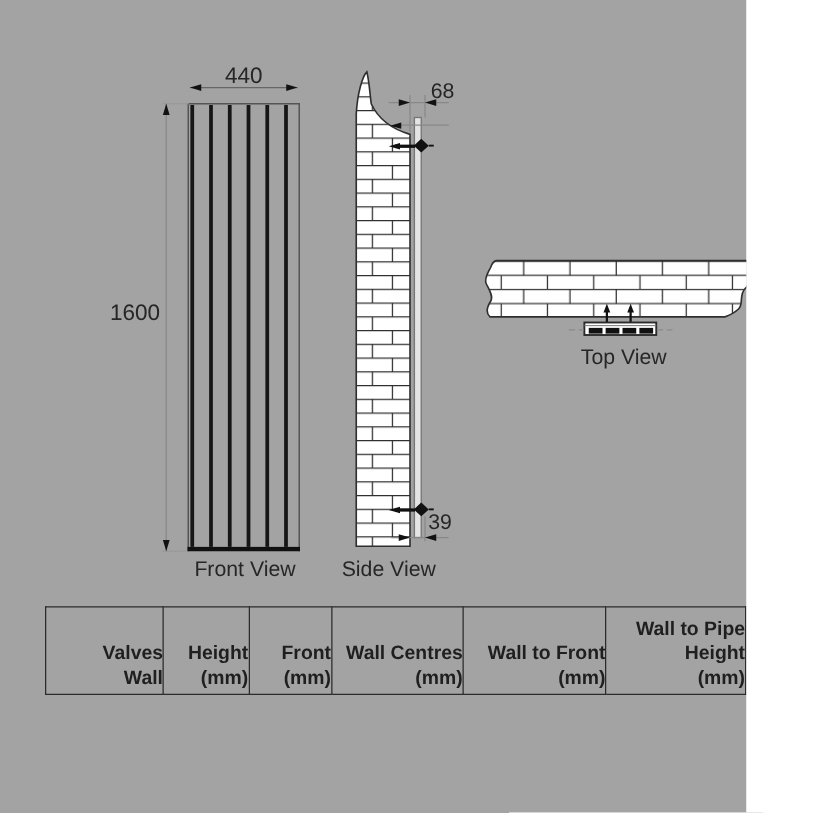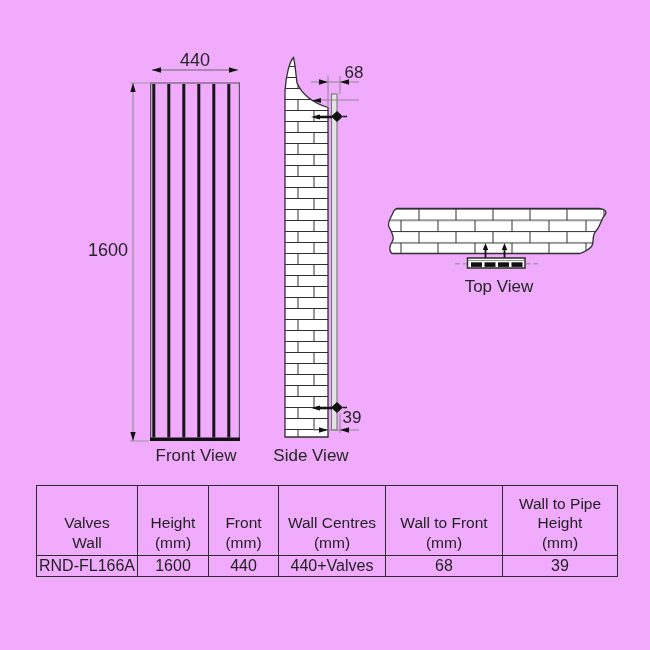--- a/index.html
+++ b/index.html
@@ -1,35 +1,35 @@
 <!DOCTYPE html>
 <html><head>
 <meta charset="utf-8">
 <style>
   html,body{margin:0;padding:0;background:#fff;}
   #canvas{
-    position:relative;width:650px;height:650px;background:#f0abfc;
+    position:relative;width:597px;height:650px;background:#a3a3a3;
     font-family:"Liberation Sans",sans-serif;color:#262626;overflow:hidden;
   }
   svg text{
     font-family:"Liberation Sans",sans-serif;
     fill:#262626;
   }
   .dim-text{font-size:18px;}
   .dim-text-sm{font-size:17px;}
   .view-label{font-size:17px;}
   
   table.spec{
     position:absolute;left:36px;top:485px;
     border-collapse:collapse;table-layout:fixed;
   }
   table.spec th,table.spec td{
     border:1.6px solid #2b2b2b;
-    font-weight:400;padding:0;margin:0;
-    text-align:center;color:#1f1f1f;
+    font-weight:700;padding:0;margin:0;
+    text-align:right;color:#1f1f1f;
   }
   table.spec th{
     height:66px;vertical-align:bottom;padding-bottom:3px;
   }
   table.spec th div{
     line-height:19.5px;font-size:15.5px;white-space:nowrap;
   }
   table.spec td{
     height:20px;font-size:16px;vertical-align:middle;white-space:nowrap;
   }
@@ -201,23 +201,15 @@
         <th>
           <div>Wall to Front</div>
           <div>(mm)</div>
         </th>
         <th>
           <div>Wall to Pipe</div>
           <div>Height</div>
           <div>(mm)</div>
         </th>
       </tr>
-      <tr>
-        <td>RND-FL166A</td>
-        <td>1600</td>
-        <td>440</td>
-        <td>440+Valves</td>
-        <td>68</td>
-        <td>39</td>
-      </tr>
     </tbody>
   </table>
 </div>
 
 </body></html>

